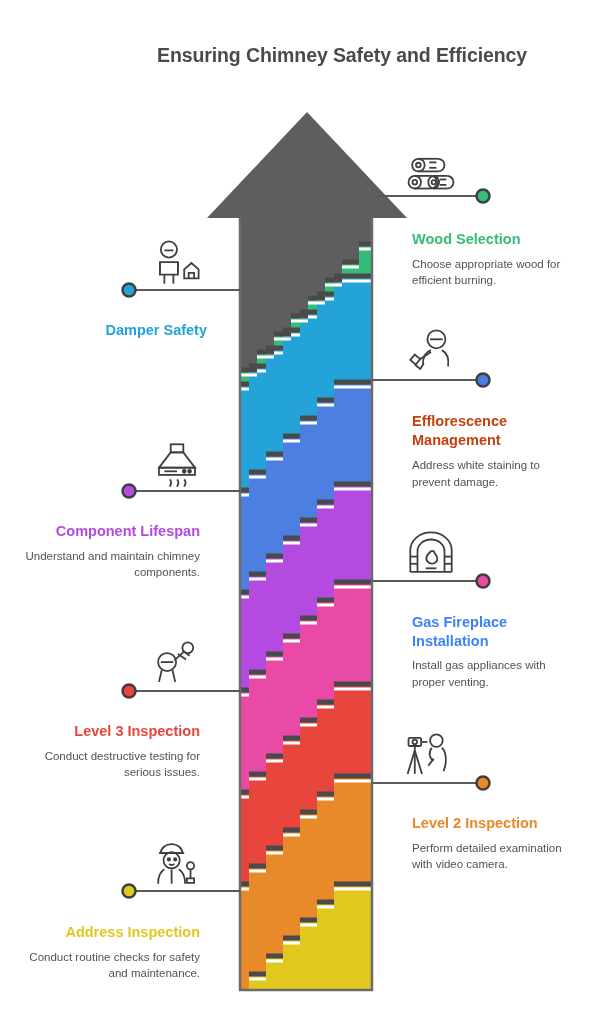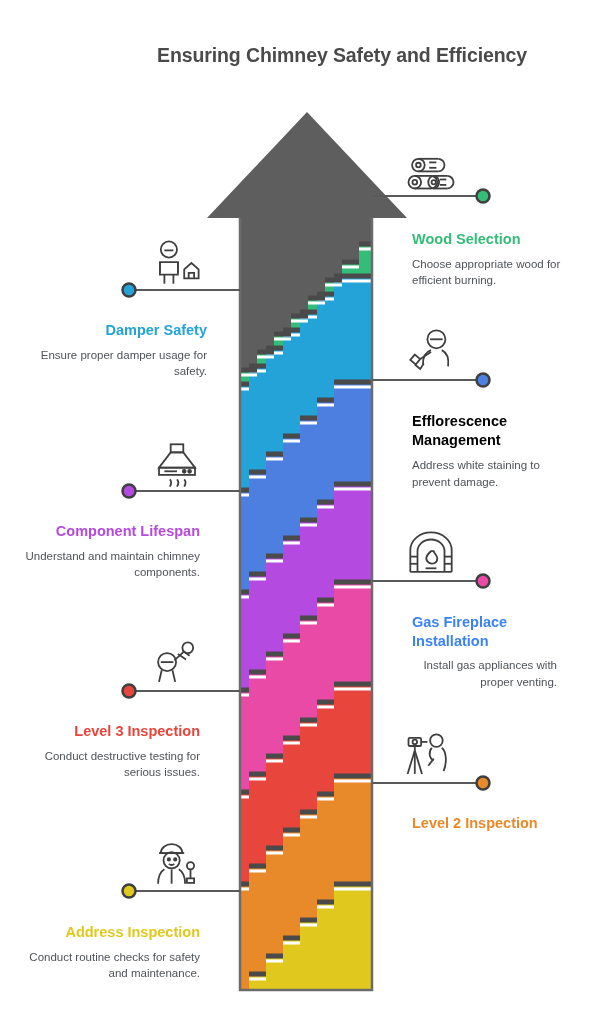--- a/index.html
+++ b/index.html
@@ -245,36 +245,36 @@
     <path d="M41,44 h8 v5 h-8 z"></path>
   </svg>
 </div>
 
 <div class="callout right" style="left:412px;top:230px;width:178px;">
   <p class="c-title" style="color: rgb(52, 189, 120);">Wood Selection</p>
   <p class="c-desc" style="color: rgb(79, 83, 88);">Choose appropriate wood for efficient burning.</p>
 </div>
 
 <div class="callout right" style="left:412px;top:412px;width:150px;">
-  <p class="c-title" style="color: #000000;">Efflorescence Management</p>
+  <p class="c-title" style="color: #c2410c;">Efflorescence Management</p>
   <p class="c-desc" style="color: rgb(79, 83, 88); margin-top: 8px;">Address white staining to prevent damage.</p>
 </div>
 
 <div class="callout right" style="left:412px;top:613px;width:145px;">
   <p class="c-title" style="color: #3b82f6;">Gas Fireplace Installation</p>
-  <p class="c-desc" style="color: rgb(79, 83, 88); text-align: right;">Install gas appliances with proper venting.</p>
+  <p class="c-desc" style="color: rgb(79, 83, 88);">Install gas appliances with proper venting.</p>
 </div>
 
 <div class="callout right" style="left:412px;top:814px;width:170px;">
   <p class="c-title" style="color: rgb(232, 137, 42);">Level 2 Inspection</p>
+  <p class="c-desc" style="color: rgb(79, 83, 88);">Perform detailed examination with video camera.</p>
 </div>
 
 <div class="callout left" style="left:27px;top:321px;width:180px;">
   <p class="c-title" style="color: rgb(35, 163, 216);">Damper Safety</p>
-  <p class="c-desc" style="color: rgb(79, 83, 88);">Ensure proper damper usage for safety.</p>
 </div>
 
 <div class="callout left" style="left:20px;top:522px;width:180px;">
   <p class="c-title" style="color: rgb(180, 74, 224);">Component Lifespan</p>
   <p class="c-desc" style="color: rgb(79, 83, 88);">Understand and maintain chimney components.</p>
 </div>
 
 <div class="callout left" style="left:20px;top:722px;width:180px;">
   <p class="c-title" style="color: rgb(232, 69, 60);">Level 3 Inspection</p>
   <p class="c-desc" style="color: rgb(79, 83, 88);">Conduct destructive testing for serious issues.</p>

